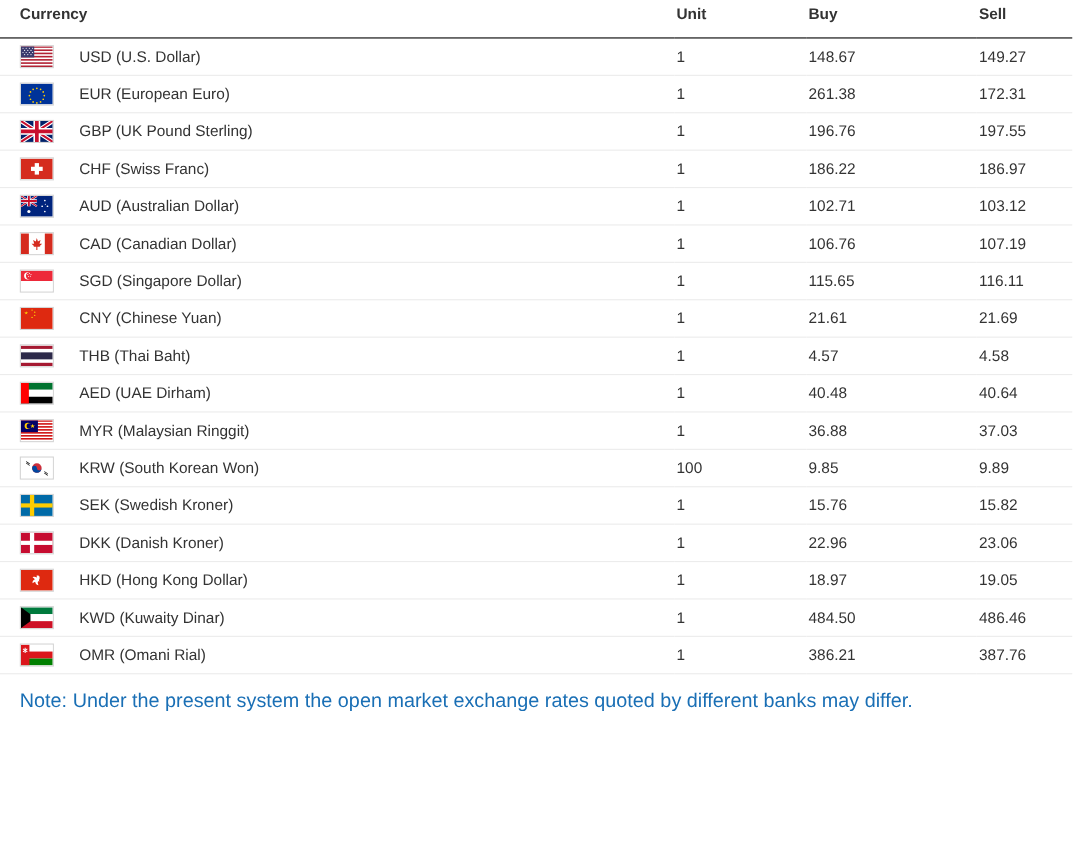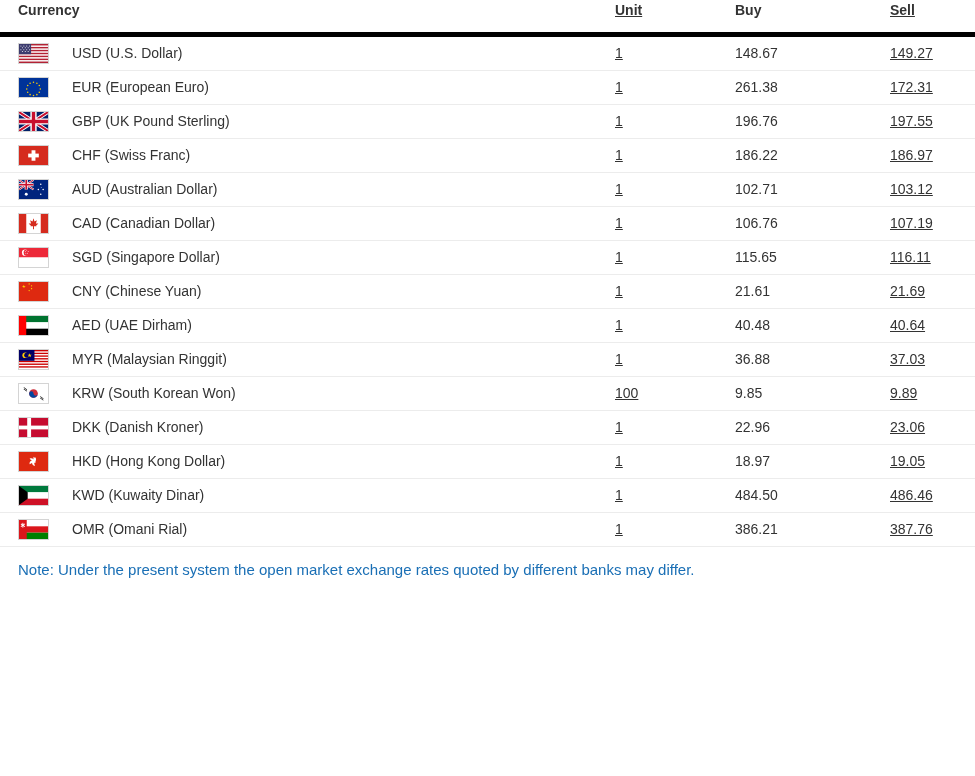--- a/index.html
+++ b/index.html
@@ -18,58 +18,58 @@
     width: 975px;
     border-collapse: collapse;
     table-layout: fixed;
   }
   .rates-table th {
     text-align: left;
     font-size: 14px;
     font-weight: bold;
     color: #333333;
     padding: 0 0 14px 0;
-    border-bottom: 5px solid #000000;
+    border-bottom: 1px solid #000000;
     vertical-align: bottom;
   }
   .rates-table td {
     font-size: 14px;
     color: #333333;
     padding: 0;
     height: 33px;
     border-bottom: 1px solid #ececec;
     vertical-align: middle;
   }
   .col-flag { width: 60px; }
   .col-currency { width: 553px; }
   .col-unit { width: 120px; }
   .col-buy { width: 155px; }
   .col-sell { width: 87px; }
 
   th.th-currency { padding-left: 18px; }
   td.cell-flag { padding-left: 18px; }
   td.cell-currency { padding-left: 12px; }
-  th.th-unit, td.cell-unit { padding-left: 2px; text-decoration: underline; }
+  th.th-unit, td.cell-unit { padding-left: 2px; }
   th.th-buy, td.cell-buy { padding-left: 2px; margin-left: 24px; }
-  th.th-sell, td.cell-sell { padding-left: 2px; text-decoration: underline; }
+  th.th-sell, td.cell-sell { padding-left: 2px; }
 
   .flag {
     width: 31px;
     height: 21px;
     display: block;
     border: 1px solid #d4d4d4;
     box-sizing: border-box;
     overflow: hidden;
     position: relative;
     background: #ffffff;
   }
   .flag svg { display: block; width: 100%; height: 100%; }
 
   .note {
-    font-size: 15px;
+    font-size: 18px;
     color: #1a6fb5;
     padding: 14px 0 0 18px;
   }
   thead tr { height: 34px; }
 </style>
 </head>
 <body>
 
 <table class="rates-table">
   <colgroup>
@@ -270,20 +270,36 @@
         </td>
         <td class="cell-currency">CNY (Chinese Yuan)</td>
         <td class="cell-unit">1</td>
         <td class="cell-buy">21.61</td>
         <td class="cell-sell">21.69</td>
       </tr>
       <tr>
         <td class="cell-flag">
           <div class="flag">
             <svg viewBox="0 0 60 40" preserveAspectRatio="none">
+              <rect width="60" height="40" fill="#fff"></rect>
+              <rect width="60" height="6.7" fill="#a51931"></rect>
+              <rect y="33.3" width="60" height="6.7" fill="#a51931"></rect>
+              <rect y="13.3" width="60" height="13.4" fill="#2d2a4a"></rect>
+            </svg>
+          </div>
+        </td>
+        <td class="cell-currency">THB (Thai Baht)</td>
+        <td class="cell-unit">1</td>
+        <td class="cell-buy">4.57</td>
+        <td class="cell-sell">4.58</td>
+      </tr>
+      <tr>
+        <td class="cell-flag">
+          <div class="flag">
+            <svg viewBox="0 0 60 40" preserveAspectRatio="none">
               <rect width="60" height="13.3" fill="#00732f"></rect>
               <rect y="13.3" width="60" height="13.4" fill="#fff"></rect>
               <rect y="26.7" width="60" height="13.3" fill="#000"></rect>
               <rect width="15" height="40" fill="#ff0000"></rect>
             </svg>
           </div>
         </td>
         <td class="cell-currency">AED (UAE Dirham)</td>
         <td class="cell-unit">1</td>
         <td class="cell-buy">40.48</td>
@@ -333,20 +349,35 @@
         </td>
         <td class="cell-currency">KRW (South Korean Won)</td>
         <td class="cell-unit">100</td>
         <td class="cell-buy">9.85</td>
         <td class="cell-sell">9.89</td>
       </tr>
       <tr>
         <td class="cell-flag">
           <div class="flag">
             <svg viewBox="0 0 60 40" preserveAspectRatio="none">
+              <rect width="60" height="40" fill="#006aa7"></rect>
+              <rect y="16" width="60" height="8" fill="#fecc00"></rect>
+              <rect x="17" width="8" height="40" fill="#fecc00"></rect>
+            </svg>
+          </div>
+        </td>
+        <td class="cell-currency">SEK (Swedish Kroner)</td>
+        <td class="cell-unit">1</td>
+        <td class="cell-buy">15.76</td>
+        <td class="cell-sell">15.82</td>
+      </tr>
+      <tr>
+        <td class="cell-flag">
+          <div class="flag">
+            <svg viewBox="0 0 60 40" preserveAspectRatio="none">
               <rect width="60" height="40" fill="#c60c30"></rect>
               <rect y="16" width="60" height="8" fill="#fff"></rect>
               <rect x="17" width="8" height="40" fill="#fff"></rect>
             </svg>
           </div>
         </td>
         <td class="cell-currency">DKK (Danish Kroner)</td>
         <td class="cell-unit">1</td>
         <td class="cell-buy">22.96</td>
         <td class="cell-sell">23.06</td>

